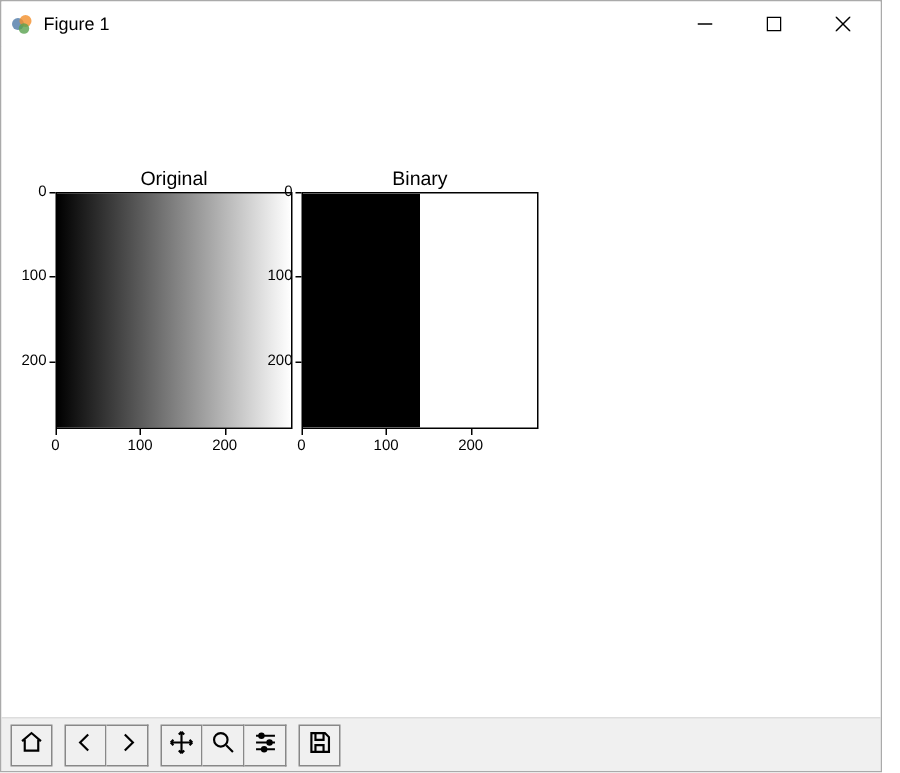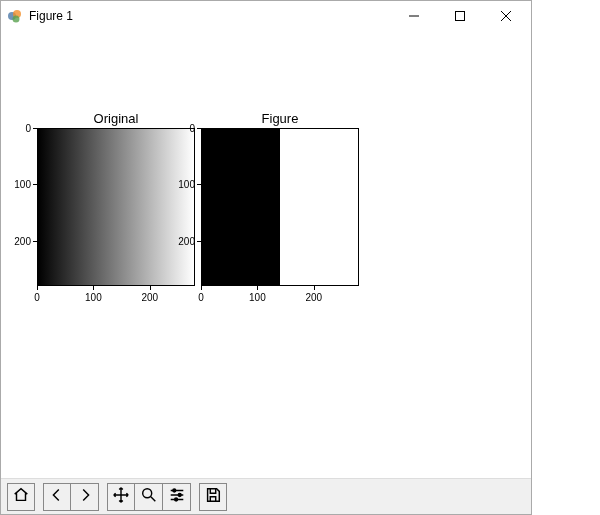--- a/index.html
+++ b/index.html
@@ -1,17 +1,17 @@
 <!DOCTYPE html>
 <html><head>
 <meta charset="utf-8">
 <style>
   * { box-sizing: border-box; margin: 0; padding: 0; }
   html, body { width: 600px; height: 515px; font-family: "Segoe UI", Tahoma, sans-serif; font-size: 12px; background: #fff; overflow: hidden; }
-  .window { width: 532px; height: 515px; border: 1px solid #aaa; display: flex; flex-direction: column; background: #fff; }
+  .window { width: 588px; height: 515px; border: 1px solid #aaa; display: flex; flex-direction: column; background: #fff; }
   .titlebar { height: 30px; display: flex; align-items: center; padding: 0 2px 0 6px; background: #fff; }
   .titlebar .icon { width: 16px; height: 16px; margin-right: 6px; }
   .titlebar .title { flex: 0 0 auto; font-size: 12px; color: #000; }
   .titlebar .spacer { flex: 1; }
   .winbtn { width: 46px; height: 30px; display: flex; align-items: center; justify-content: center; background: transparent; border: none; }
   .winbtn svg { width: 10px; height: 10px; }
   .canvas-area { flex: 1; position: relative; background: #fff; }
   .plots { position: absolute; left: 36px; top: 36px; display: flex; gap: 6px; }
   .subplot { display: flex; flex-direction: column; align-items: center; margin-top: 44px; }
   .plot-title { font-size: 13px; color: #000; margin-bottom: 2px; }
@@ -81,21 +81,21 @@
           <span class="xtick" style="left:0%">0</span>
           <span class="xtickmark" style="left:0%"></span>
           <span class="xtick" style="left:35.7%">100</span>
           <span class="xtickmark" style="left:35.7%"></span>
           <span class="xtick" style="left:71.4%">200</span>
           <span class="xtickmark" style="left:71.4%"></span>
         </div>
       </div>
 
       <div class="subplot">
-        <div class="plot-title">Figure</div>
+        <div class="plot-title">Binary</div>
         <div class="axes-wrap">
           <div class="axes-box binary">
             <div class="binary-black"></div>
           </div>
           <span class="ytick" style="top:0%">0</span>
           <span class="ytickmark" style="top:0%"></span>
           <span class="ytick" style="top:35.7%">100</span>
           <span class="ytickmark" style="top:35.7%"></span>
           <span class="ytick" style="top:71.4%">200</span>
           <span class="ytickmark" style="top:71.4%"></span>

